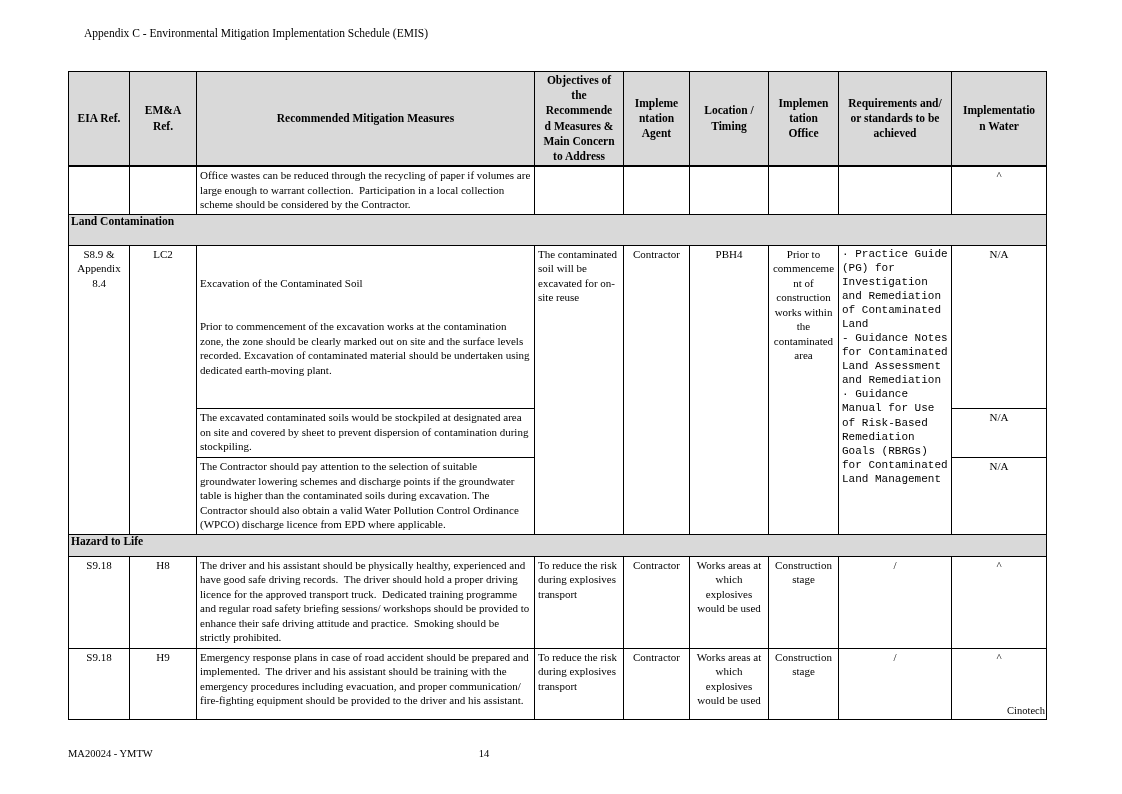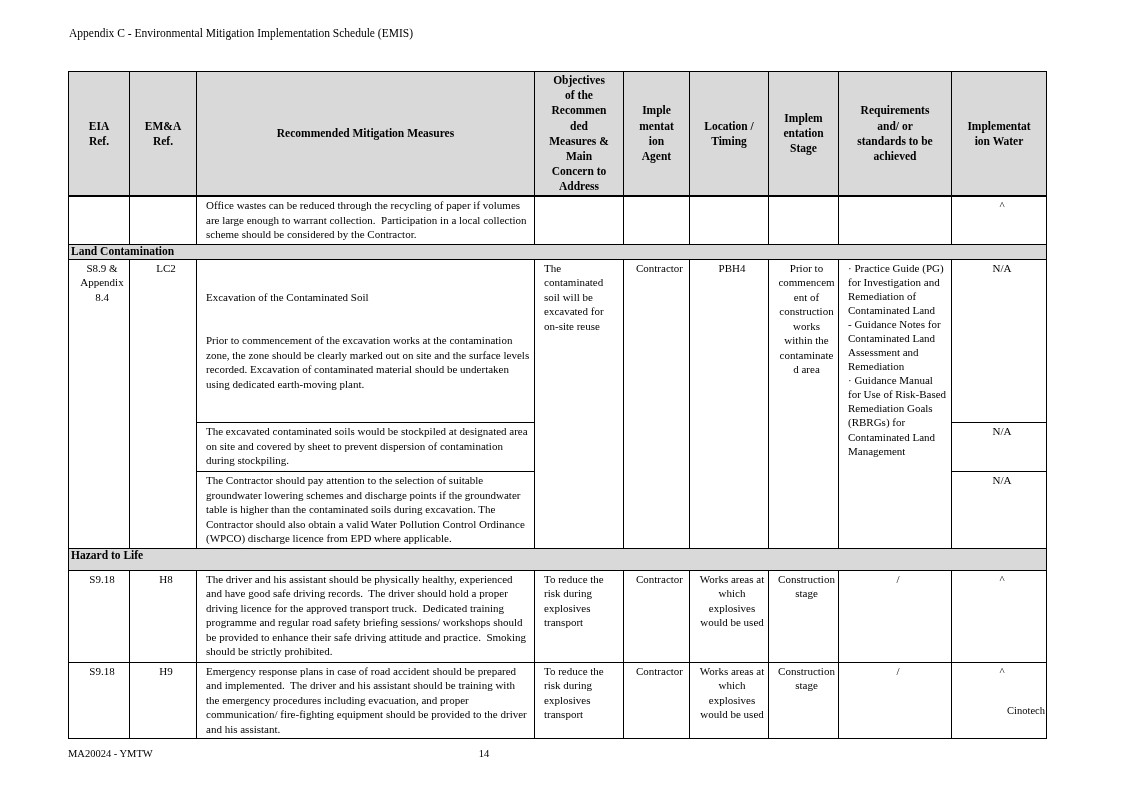--- a/index.html
+++ b/index.html
@@ -6,62 +6,62 @@
   html, body {
     width: 1122px; height: 794px;
     background: #ffffff;
     font-family: "Liberation Serif", "DejaVu Serif", serif;
     color: #000;
     overflow: hidden;
     position: relative;
   }
   .doc-title {
     position: absolute;
-    left: 69px; top: 27px;
+    left: 84px; top: 27px;
     font-size: 11.5px;
   }
   .emis-table {
     position: absolute;
     left: 68px; top: 71px;
     width: 978px;
     border-collapse: collapse;
     table-layout: fixed;
     font-size: 11px;
     line-height: 1.32;
   }
   .emis-table th, .emis-table td {
     border: 1px solid #000;
     vertical-align: top;
-    padding: 1px 3px 2px 9px;
+    padding: 1px 3px 2px 3px;
     overflow: hidden;
   }
   .emis-table th {
     background: #d9d9d9;
     font-weight: bold;
     font-size: 11.5px;
     text-align: center;
     vertical-align: middle;
     border-bottom: 2px solid #000;
-    padding: 1px 14px;
+    padding: 1px 8px;
     overflow-wrap: anywhere;
   }
   .section-row td {
     background: #d9d9d9;
     font-weight: bold;
     font-size: 11.5px;
     padding: 0 2px 1px 2px;
     line-height: 1.1;
   }
   .c-center { text-align: center; }
   .c-left { text-align: left; }
   .pre { white-space: pre-wrap; }
   .measure-heading { }
   .wrap-any { overflow-wrap: anywhere; }
   .req-cell { line-height: 1.28; }
-  .req-cell div { margin: 0; }
+  .req-cell div { margin: 0; font-family: Liberation Mono, monospace; }
   .doc-footer-left {
     position: absolute; left: 68px; top: 748px; font-size: 10.5px;
   }
   .doc-footer-page {
     position: absolute; left: 0; top: 748px; width: 968px;
     text-align: center; font-size: 10.5px;
   }
   .doc-footer-right {
     position: absolute; right: 77px; top: 705px; font-size: 10.5px;
   }
@@ -85,38 +85,38 @@
   </colgroup>
   <tbody>
 
     <tr style="height:66px">
       <th>EIA Ref.</th>
       <th>EM&amp;A Ref.</th>
       <th>Recommended Mitigation Measures</th>
       <th>Objectives of the Recommended Measures &amp; Main Concern to Address</th>
       <th>Implementation Agent</th>
       <th>Location / Timing</th>
-      <th>Implementation Stage</th>
+      <th>Implementation Office</th>
       <th>Requirements and/ or standards to be achieved</th>
       <th>Implementation Water</th>
     </tr>
 
     <tr style="height:48px">
       <td class="c-center"></td>
       <td class="c-center"></td>
       <td class="c-left pre">Office wastes can be reduced through the recycling of paper if volumes are large enough to warrant collection.  Participation in a local collection scheme should be considered by the Contractor.</td>
       <td class="c-left"></td>
       <td class="c-center"></td>
       <td class="c-center"></td>
       <td class="c-center"></td>
       <td class="c-center"></td>
       <td class="c-center">^</td>
     </tr>
 
-    <tr class="section-row" style="height:14px">
+    <tr class="section-row" style="height:31px">
       <td colspan="9">Land Contamination</td>
     </tr>
 
     <tr style="height:74px">
       <td rowspan="3" class="c-center">S8.9 &amp; Appendix 8.4</td>
       <td rowspan="3" class="c-center">LC2</td>
       <td class="c-left pre">
         <div class="measure-heading">Excavation of the Contaminated Soil</div>
         <div class="pre">Prior to commencement of the excavation works at the contamination zone, the zone should be clearly marked out on site and the surface levels recorded. Excavation of contaminated material should be undertaken using dedicated earth-moving plant.</div>
       </td>

